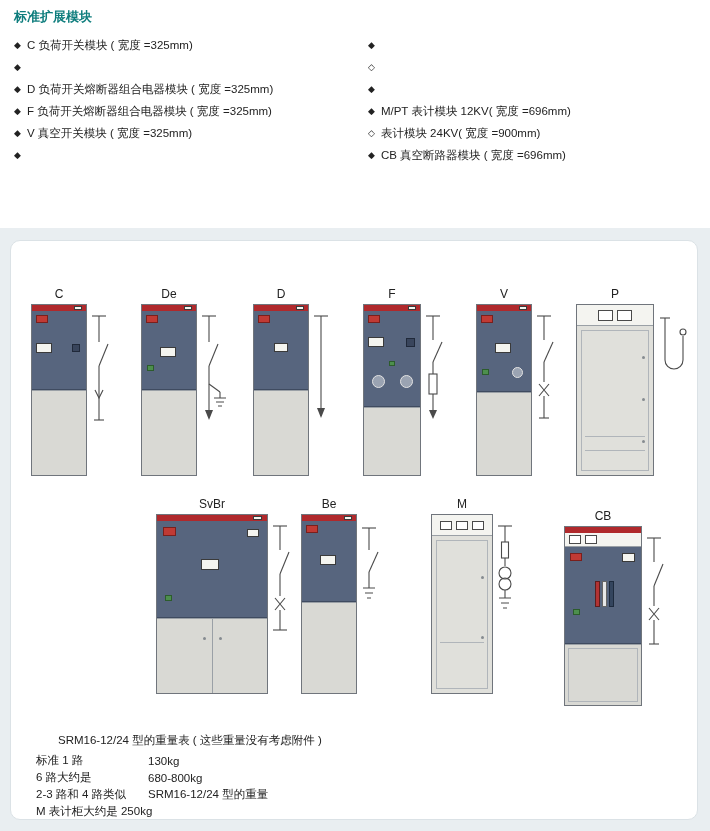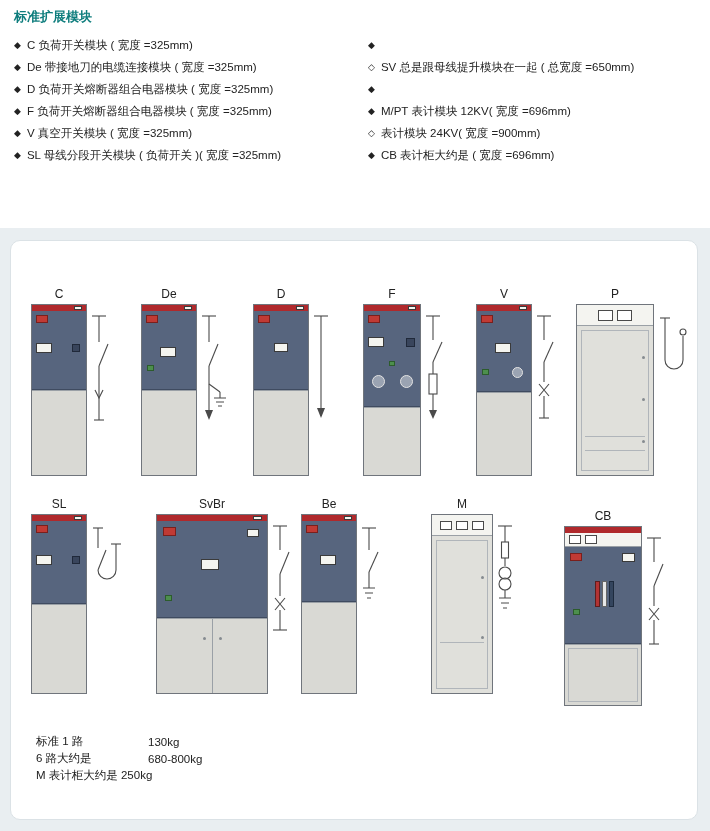--- a/index.html
+++ b/index.html
@@ -59,62 +59,59 @@
 <div class="top-sec">
   <div class="page-title">标准扩展模块</div>
 
   <div class="bcol left">
     <div class="bullet">
         <span class="marker">◆</span>
         <span>C 负荷开关模块 ( 宽度 =325mm)</span>
       </div>
     <div class="bullet">
         <span class="marker">◆</span>
-        <span>De 带接地刀的电缆连接模块 ( 宽度 =325mm)</span>
       </div>
     <div class="bullet">
         <span class="marker">◆</span>
         <span>D 负荷开关熔断器组合电器模块 ( 宽度 =325mm)</span>
       </div>
     <div class="bullet">
         <span class="marker">◆</span>
         <span>F 负荷开关熔断器组合电器模块 ( 宽度 =325mm)</span>
       </div>
     <div class="bullet">
         <span class="marker">◆</span>
         <span>V 真空开关模块 ( 宽度 =325mm)</span>
       </div>
     <div class="bullet">
         <span class="marker">◆</span>
-        <span>SL 母线分段开关模块 ( 负荷开关 )( 宽度 =325mm)</span>
       </div>
   </div>
 
   <div class="bcol right">
     <div class="bullet">
         <span class="marker">◆</span>
       </div>
     <div class="bullet">
         <span class="marker">◇</span>
-        <span>SV 总是跟母线提升模块在一起 ( 总宽度 =650mm)</span>
       </div>
     <div class="bullet">
         <span class="marker">◆</span>
       </div>
     <div class="bullet">
         <span class="marker">◆</span>
         <span>M/PT 表计模块 12KV( 宽度 =696mm)</span>
       </div>
     <div class="bullet">
         <span class="marker">◇</span>
         <span>表计模块 24KV( 宽度 =900mm)</span>
       </div>
     <div class="bullet">
         <span class="marker">◆</span>
-        <span>CB 表计柜大约是 ( 宽度 =696mm)</span>
+        <span>CB 真空断路器模块 ( 宽度 =696mm)</span>
       </div>
   </div>
 </div>
 
 <div class="gray-sec">
 <div class="panel">
 
   <div class="unit" style="left:20px;top:46px">
     <div class="ulabel" style="width:56px">C</div>
     <div class="cabrow">
@@ -264,44 +261,20 @@
       <svg class="sym" width="34" height="172" viewBox="0 0 34 172">
         <path d="M4 14 H14"></path>
             <path d="M9 14 V56"></path>
             <path d="M9 56 a9 9 0 0 0 18 0"></path>
         <path d="M27 56 V32"></path>
             <circle cx="27" cy="28" r="3"></circle>
       </svg>
     </div>
   </div>
 
-  <div class="unit" style="left:20px;top:256px">
-    <div class="ulabel" style="width:56px">SL</div>
-    <div class="cabrow">
-      <div class="cab" style="width:56px;height:180px">
-        <div class="stripe">
-              <div class="det dwhite" style="right:4px;top:1px;width:8px;height:4px"></div>
-            </div>
-        <div class="upper" style="height:82px">
-          <div class="det dred" style="left:4px;top:4px;width:12px;height:8px"></div>
-          <div class="det dwhite" style="left:4px;top:34px;width:16px;height:10px"></div>
-          <div class="det ddark" style="right:6px;top:35px;width:8px;height:8px"></div>
-        </div>
-        <div class="lower"></div>
-      </div>
-      <svg class="sym" width="34" height="180" viewBox="0 0 34 180">
-        <path d="M4 14 H14"></path>
-            <path d="M9 14 V34"></path>
-            <path d="M9 56 L17 36"></path>
-        <path d="M9 56 a9 9 0 0 0 18 0"></path>
-            <path d="M27 56 V30"></path>
-            <path d="M22 30 H32"></path>
-      </svg>
-    </div>
-  </div>
 
   <div class="unit" style="left:290px;top:256px">
     <div class="ulabel" style="width:56px">Be</div>
     <div class="cabrow">
       <div class="cab" style="width:56px;height:180px">
         <div class="stripe">
               <div class="det dwhite" style="right:4px;top:1px;width:8px;height:4px"></div>
             </div>
         <div class="upper" style="height:80px">
           <div class="det dred" style="left:4px;top:4px;width:12px;height:8px"></div>
@@ -406,28 +379,33 @@
             <path d="M10 60 L19 38"></path>
         <path d="M10 60 V80"></path>
             <path d="M5 82 L15 94 M15 82 L5 94"></path>
         <path d="M10 94 V118"></path>
             <path d="M5 118 H15"></path>
       </svg>
     </div>
   </div>
 
   <div class="weights">
+    <div class="wtitle">SRM16-12/24 型的重量表 ( 这些重量没有考虑附件 )</div>
     <div class="wrow">
       <span class="wlabel">标准 1 路</span>
       <span class="wval">130kg</span>
     </div>
     <div class="wrow">
       <span class="wlabel">6 路大约是</span>
       <span class="wval">680-800kg</span>
     </div>
     <div class="wrow">
+      <span class="wlabel">2-3 路和 4 路类似</span>
+      <span class="wval">SRM16-12/24 型的重量</span>
+    </div>
+    <div class="wrow">
       <span class="wlabel" style="width:auto">M 表计柜大约是 250kg</span>
       <span class="wval"></span>
     </div>
   </div>
 
 </div>
 </div>
 
 </body></html>

